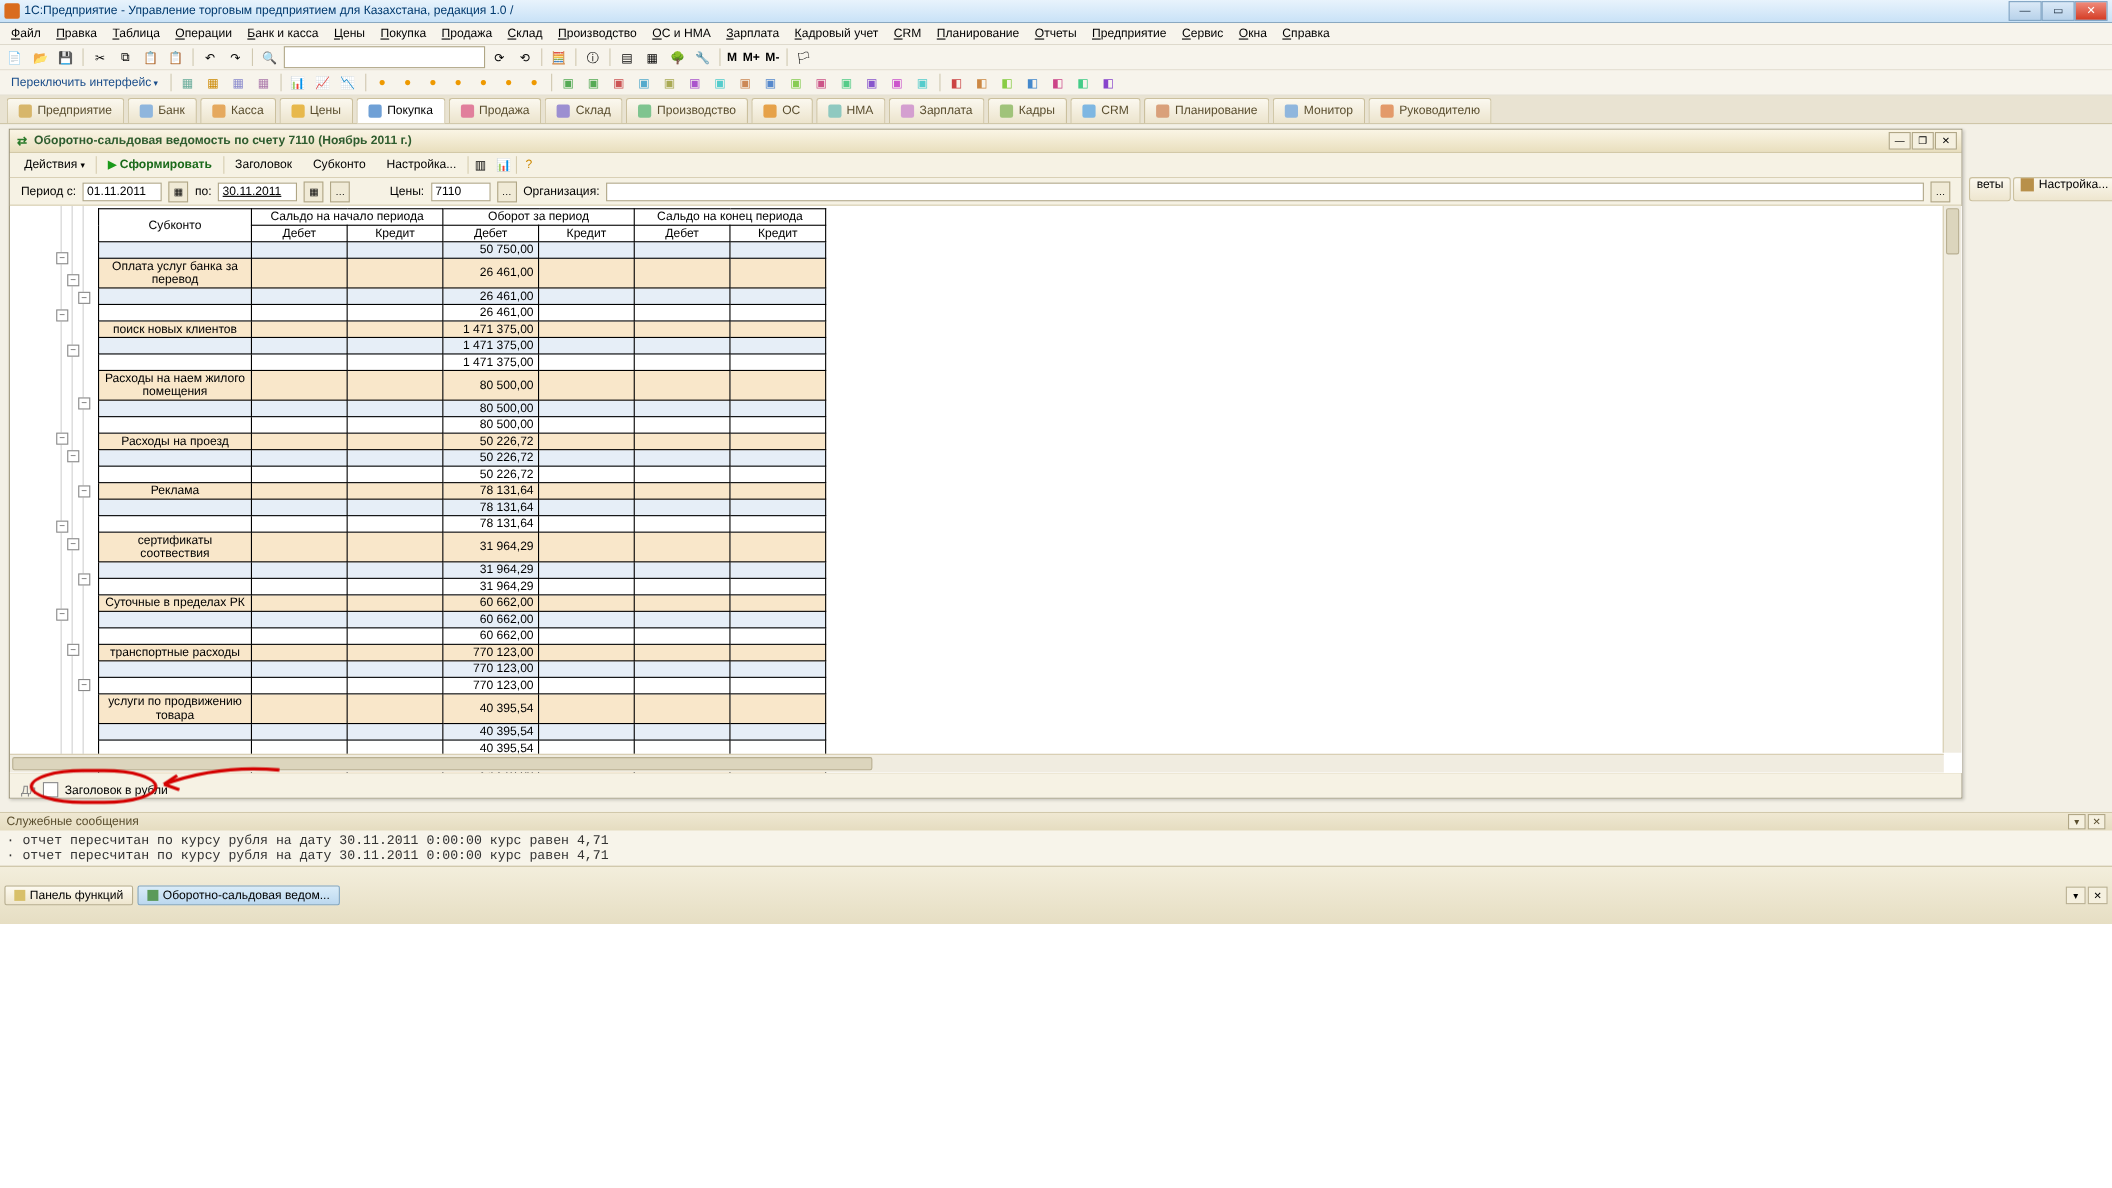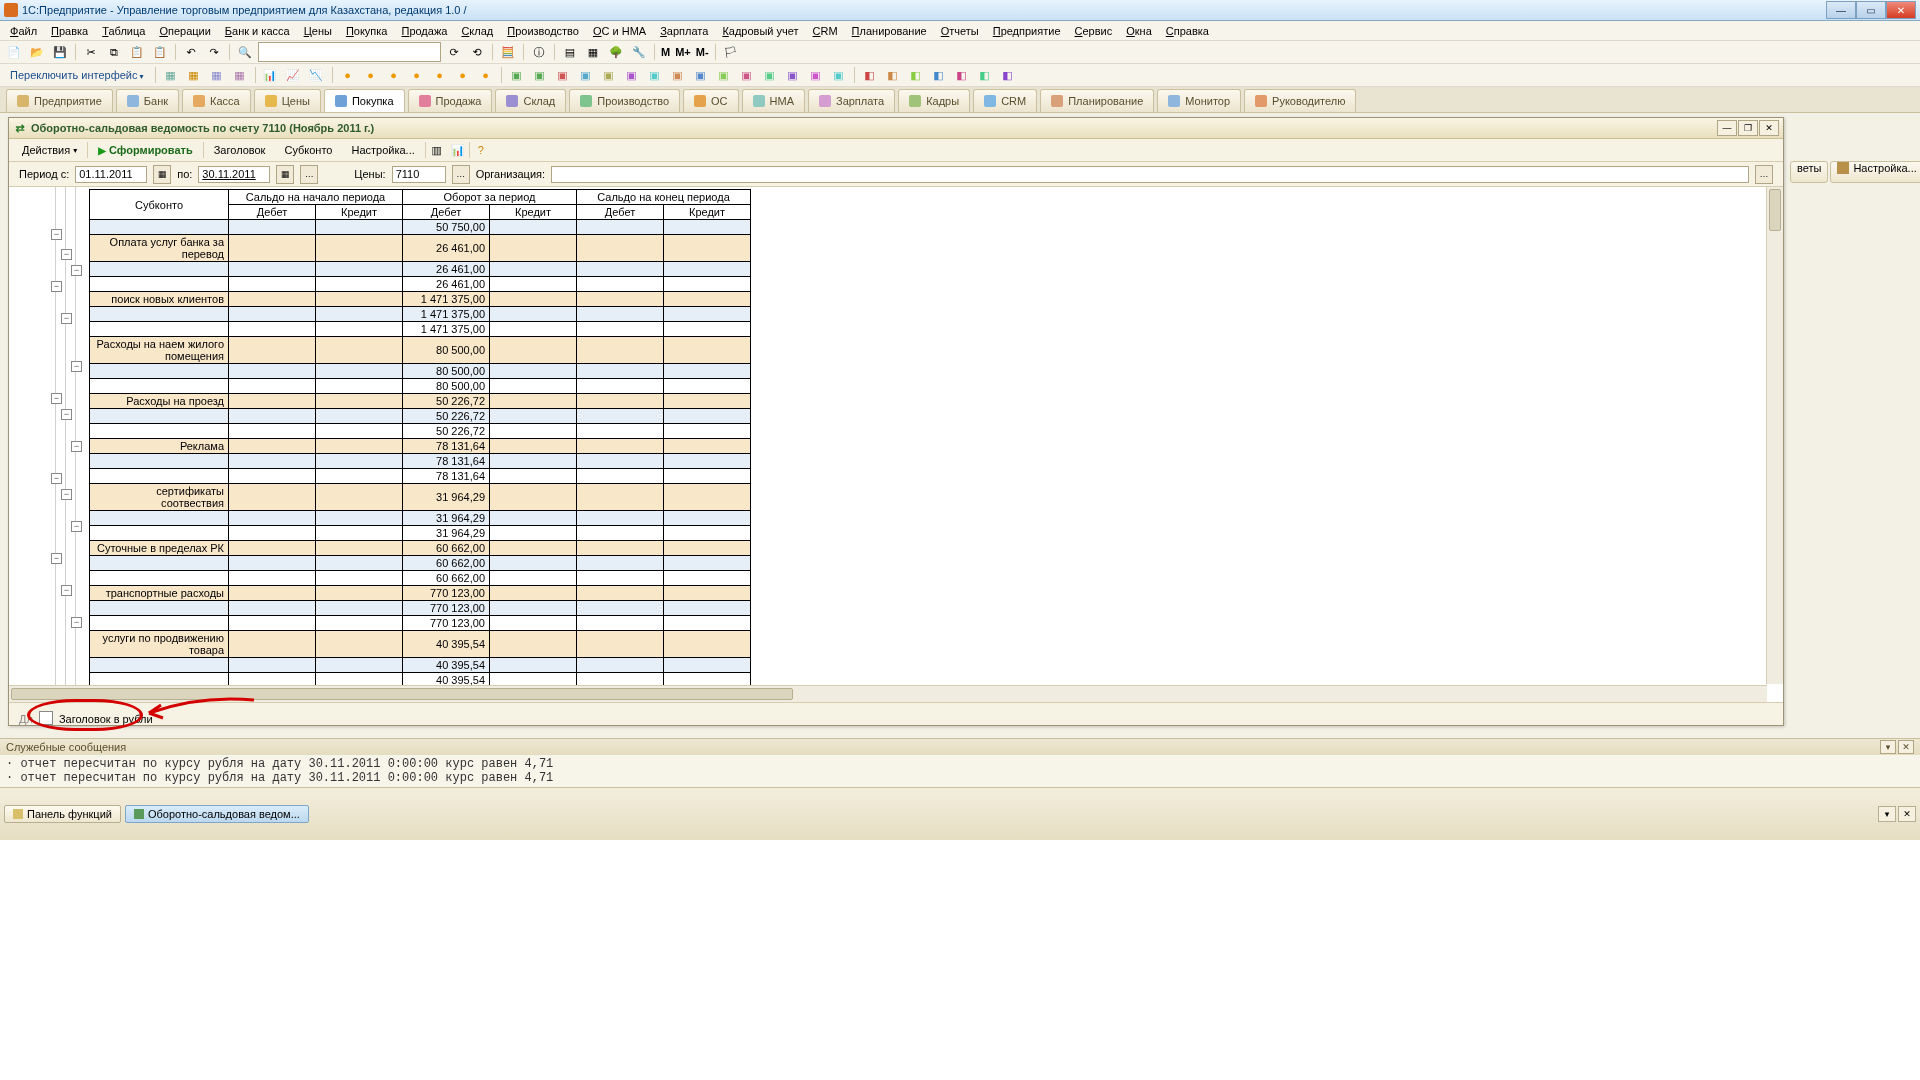--- a/index.html
+++ b/index.html
@@ -40,21 +40,21 @@
 .docparams input{height:15px;border:1px solid #b0a685;padding:0 3px;font-size:11px}
 .fldbtn{width:16px;height:17px;border:1px solid #b0a685;background:#f0ead6;cursor:pointer;display:inline-flex;align-items:center;justify-content:center;font-size:9px}
 .docbody{flex:1;overflow:auto;background:#fff;position:relative}
 .gutter{position:absolute;left:0;top:0;bottom:0;width:74px;background:#fff}
 .gline{position:absolute;top:0;bottom:0;width:1px;background:#d0d0d0}
 .gbox{position:absolute;width:9px;height:9px;border:1px solid #888;background:#fff;font-size:9px;line-height:8px;text-align:center;color:#555;cursor:pointer}
 .report{position:absolute;left:80px;top:2px;border-collapse:collapse;font-size:11px}
 .report th,.report td{border:1px solid #000;padding:1px 4px;height:12px;white-space:nowrap}
 .report th{background:#fff;font-weight:normal;text-align:center}
 .report .num{text-align:right}
-.report .lbl{text-align:right;min-width:130px;max-width:130px;white-space:normal}
+.report .lbl{text-align:center;min-width:130px;max-width:130px;white-space:normal}
 .report tr.band td{background:#f9e7ca}
 .report tr.blue td{background:#e6eef7}
 .scrollv{position:absolute;right:0;top:0;bottom:18px;width:16px;background:#f0ece0;border-left:1px solid #d6cdb0}
 .scrollv .thumb{position:absolute;left:2px;right:2px;top:2px;height:40px;background:#dcd5bd;border:1px solid #b8af91;border-radius:2px}
 .scrollh{position:absolute;left:0;right:16px;bottom:0;height:16px;background:#f0ece0;border-top:1px solid #d6cdb0}
 .scrollh .thumb{position:absolute;top:2px;bottom:2px;left:2px;width:780px;background:#dcd5bd;border:1px solid #b8af91;border-radius:2px}
 .docfoot{height:22px;background:#f6f2e4;display:flex;align-items:flex-end;padding:0 10px;gap:6px;border-top:1px solid #d6cdb0}
 .chk{width:12px;height:12px;border:1px solid #888;background:#fff;display:inline-block}
 .redcircle{position:absolute;border:3px solid #d40000;border-radius:50%/60%;width:110px;height:26px;pointer-events:none}
 .redarrow{position:absolute;pointer-events:none}

